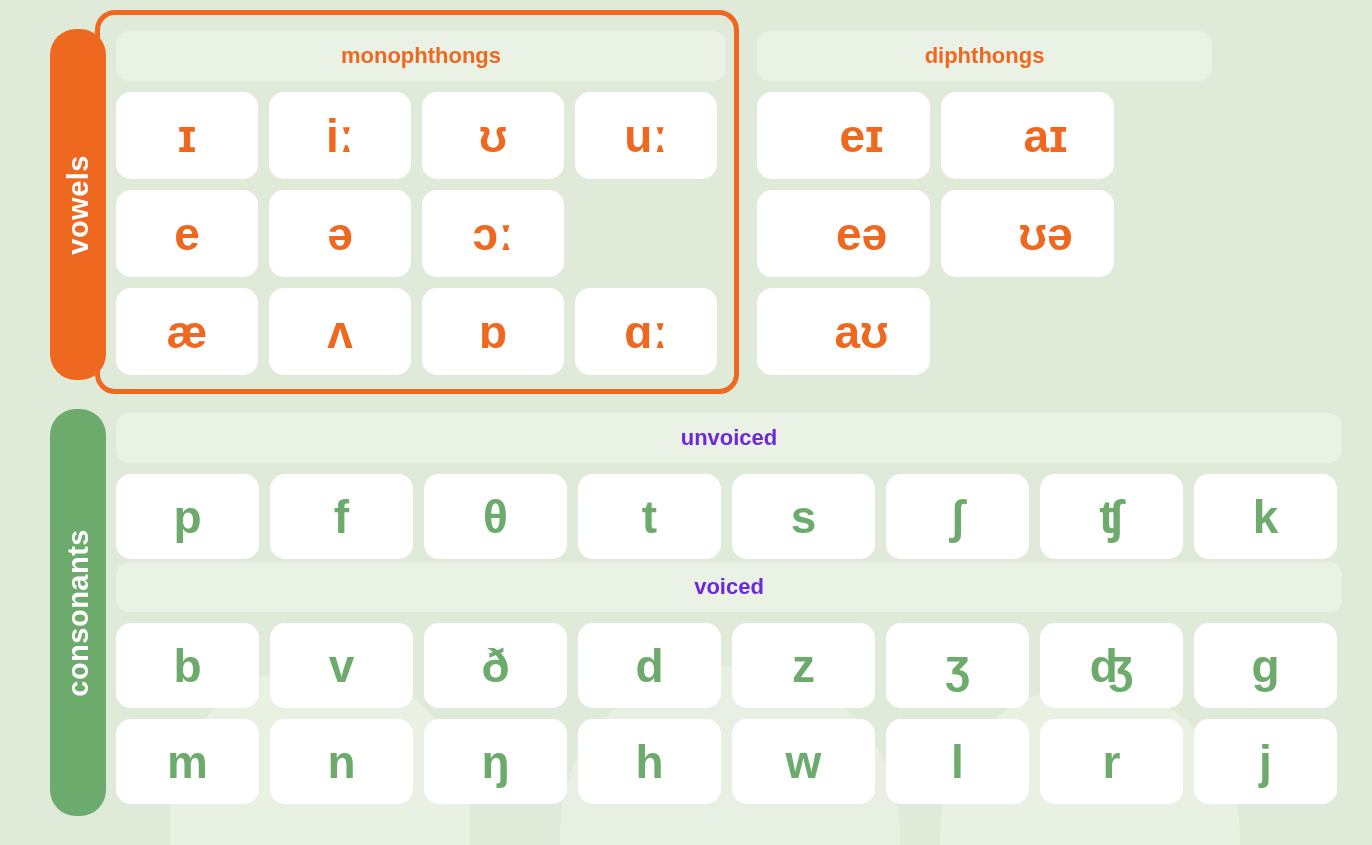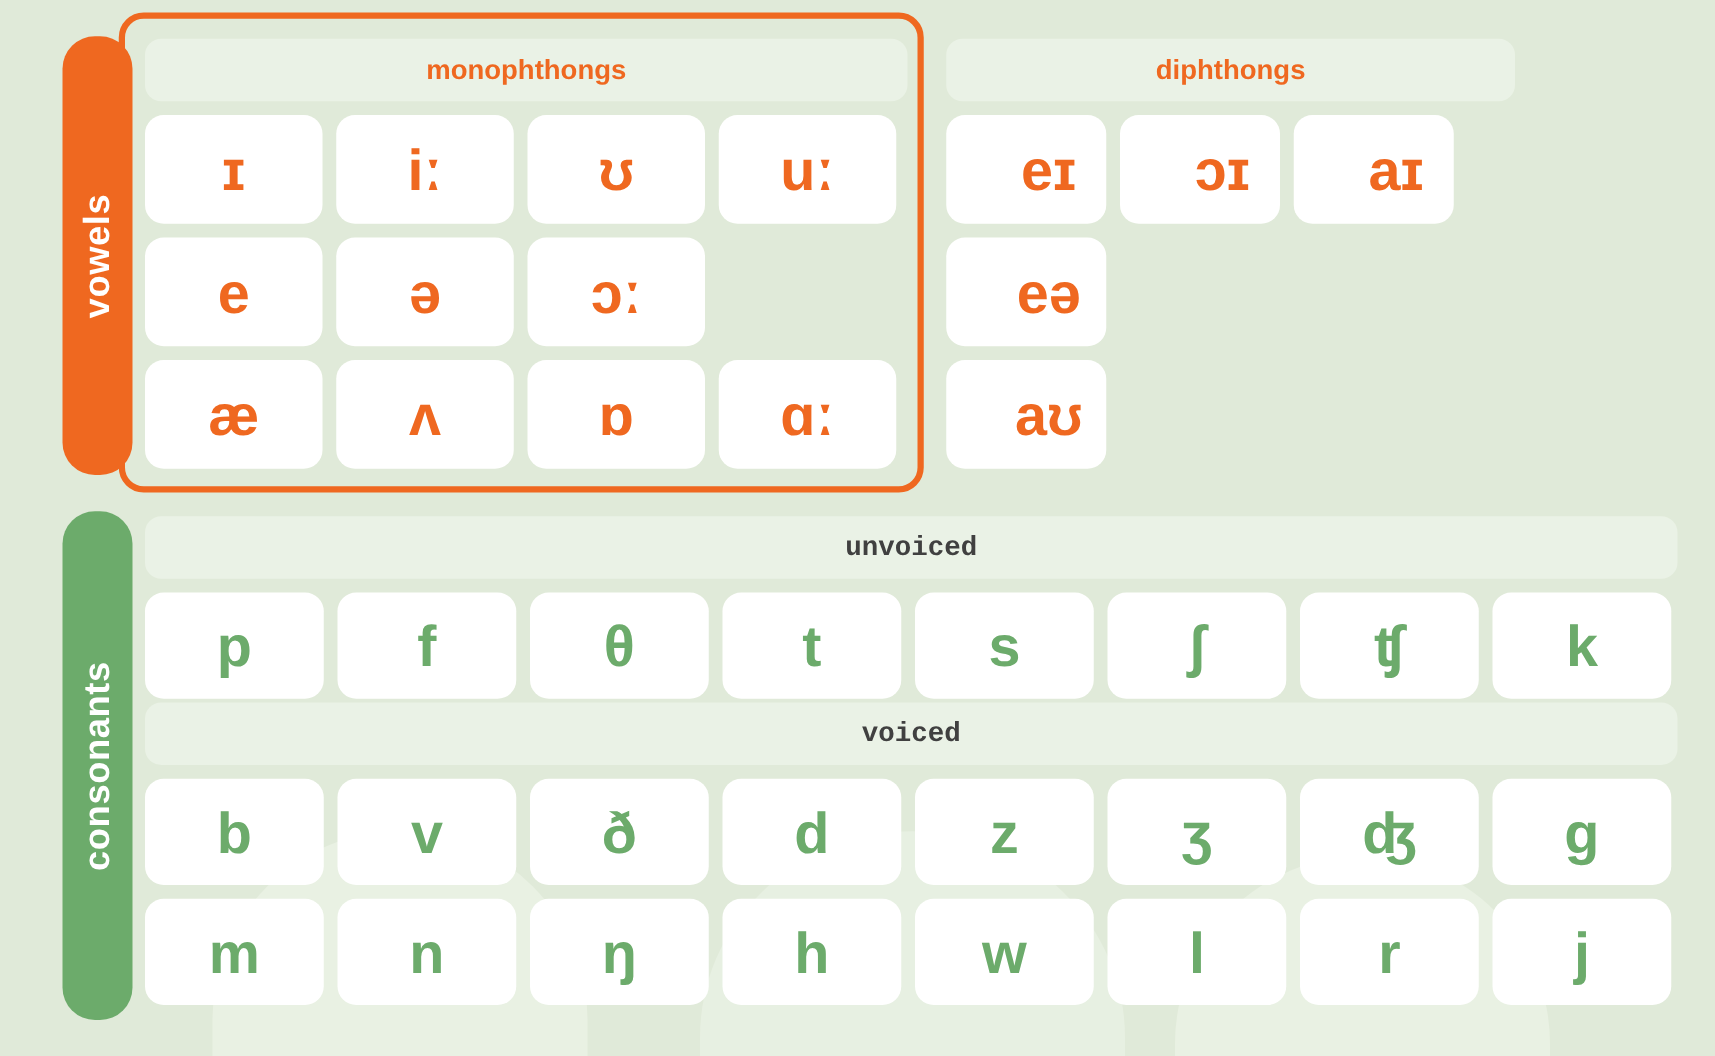--- a/index.html
+++ b/index.html
@@ -106,21 +106,21 @@
     background: #eaf2e6;
     border-radius: 13px;
     height: 50px;
     display: flex;
     align-items: center;
     justify-content: center;
     font-size: 22px;
     font-weight: 700;
   }
   .band-orange { color: #ef6820; }
-  .band-green  { color: #404040; font-family: Liberation Mono, monospace; }
+  .band-green  { color: #6d28d9; }
 
   .row {
     display: flex;
     gap: 11px;
     margin-top: 11px;
   }
 
   .tile {
     background: #ffffff;
     border-radius: 15px;
@@ -133,21 +133,21 @@
     line-height: 1;
     flex: 0 0 auto;
   }
   .tile.ghost {
     background: transparent;
   }
   .tile-orange { color: #ef6820; width: 142px; }
   .tile-green  { color: #6cab6b; width: 143px; font-weight: 600; }
 
   .row-vowels .tile { width: 142px; }
-  .row-diph   .tile { width: 128px; padding-left: 36px; }
+  .row-diph   .tile { width: 173px; padding-left: 36px; }
   .row-cons   .tile { width: 143px; }
 
   .row-cons .tile { height: 85px; }
   .panel-voiced .row { margin-top: 11px; }
 </style>
 </head>
 <body>
 
 <div class="watermark">
   <div class="wm-a"></div>
@@ -188,26 +188,26 @@
       <div class="tile tile-orange">ɒ</div>
       <div class="tile tile-orange">ɑː</div>
     </div>
   </div>
 
   <div class="panel panel-diph">
     <div class="band band-orange">diphthongs</div>
 
     <div class="row row-diph">
       <div class="tile tile-orange">eɪ</div>
-      <div class="tile tile-orange">ɔɪ</div>
       <div class="tile tile-orange">aɪ</div>
     </div>
 
     <div class="row row-diph">
       <div class="tile tile-orange">eə</div>
+      <div class="tile tile-orange">ʊə</div>
     </div>
 
     <div class="row row-diph">
       <div class="tile tile-orange">aʊ</div>
       <div class="tile ghost"></div>
     </div>
   </div>
 
   <div class="panel panel-unvoiced">
     <div class="band band-green">unvoiced</div>

